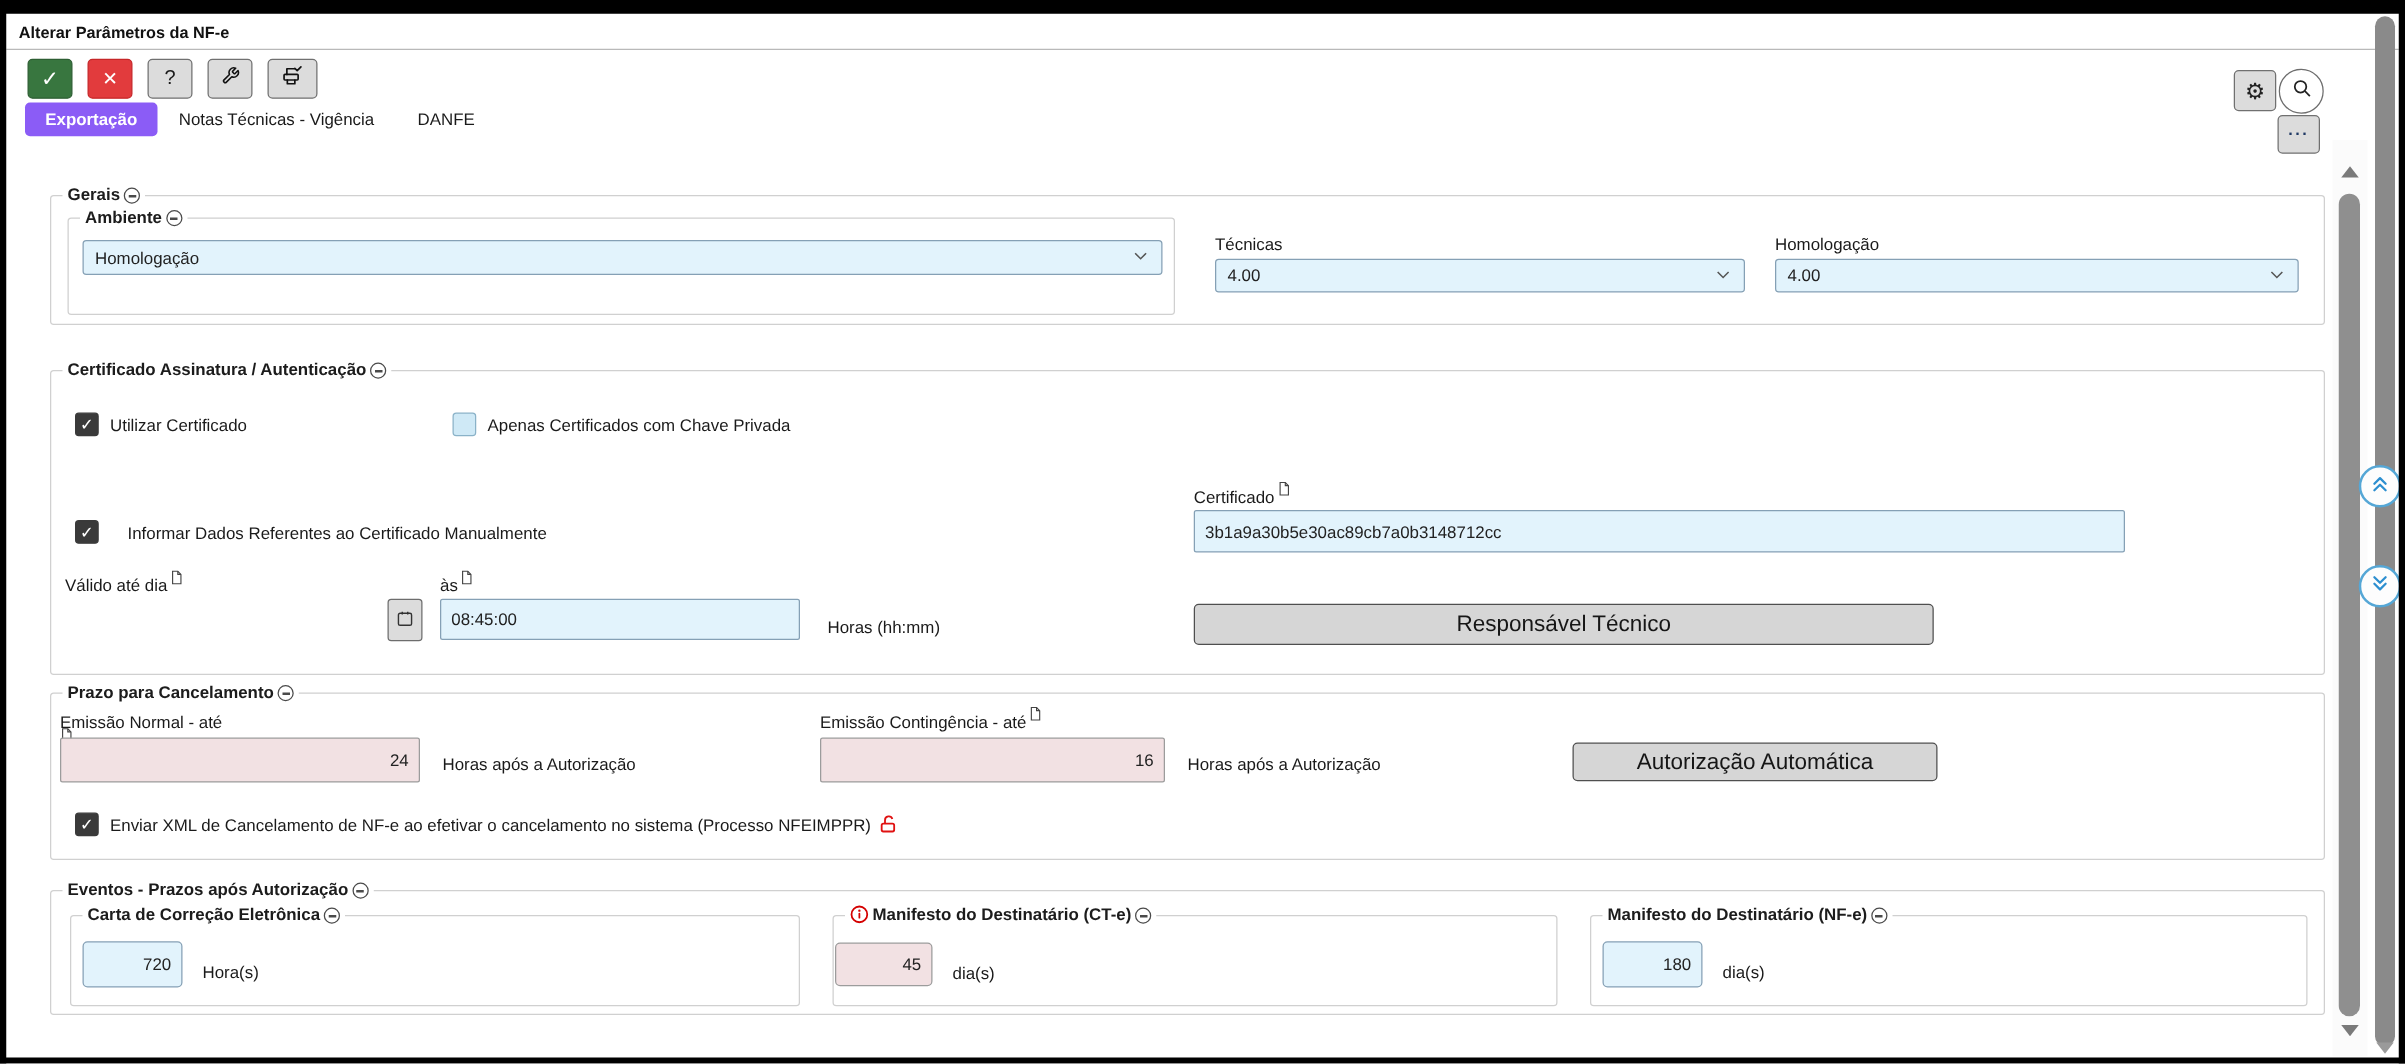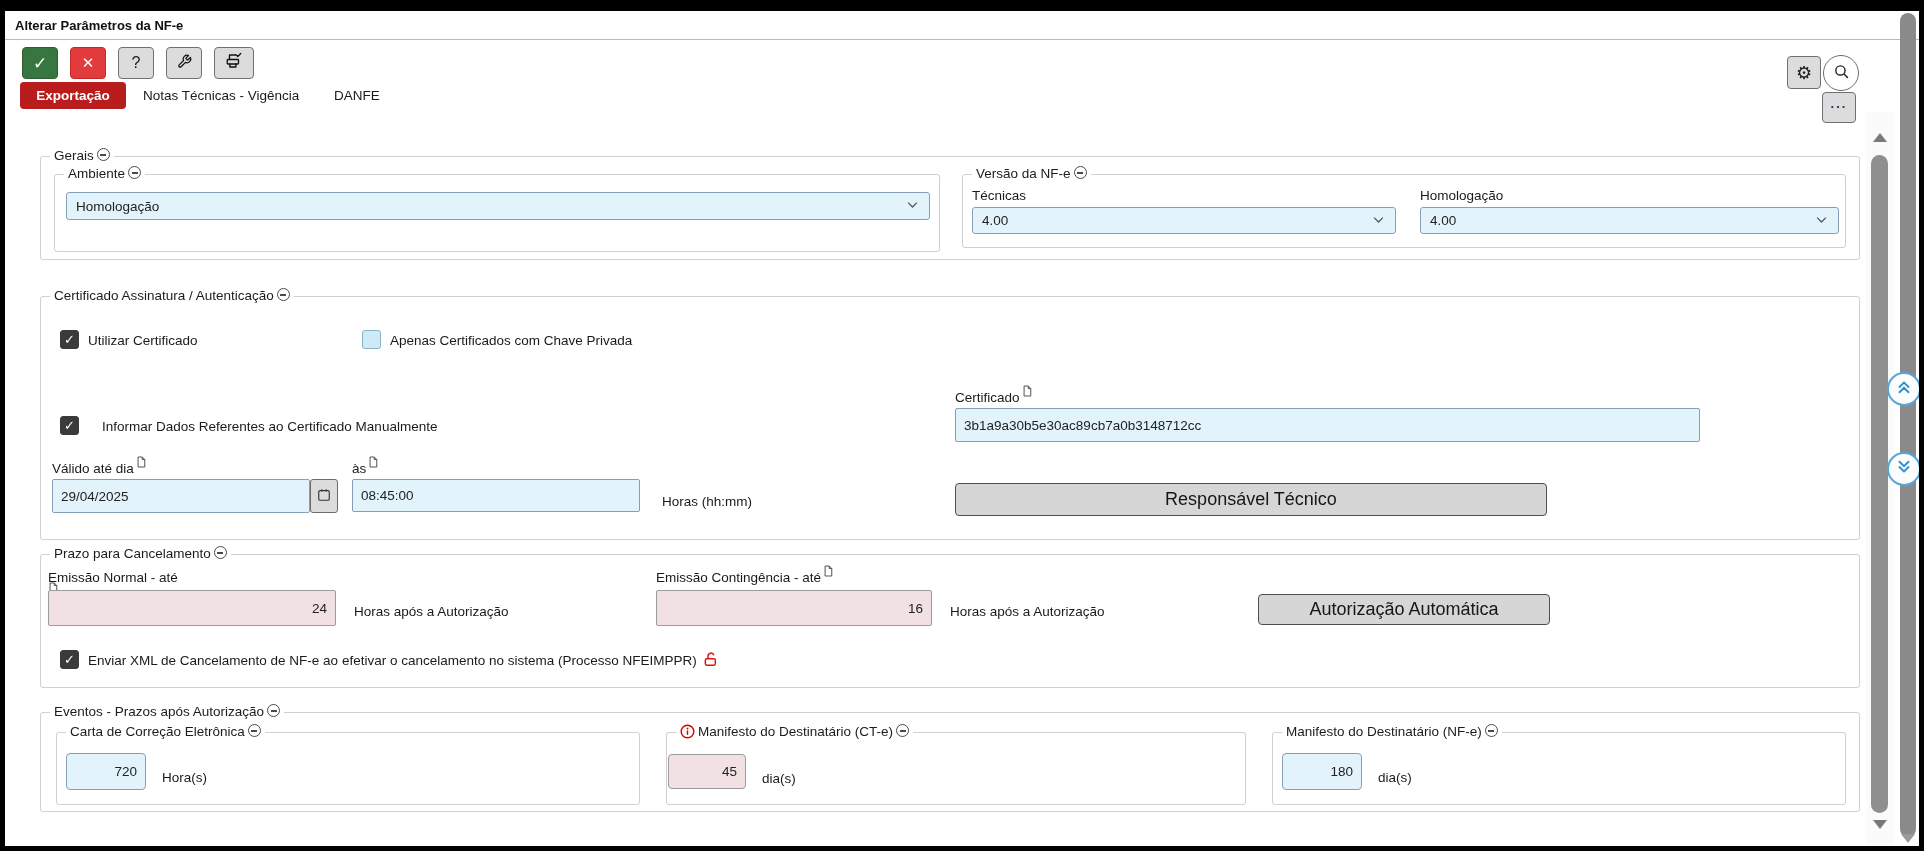--- a/index.html
+++ b/index.html
@@ -16,28 +16,28 @@
 
   
   .tbtn { position:absolute; width:36px; height:32px; border-radius:4px; display:flex; align-items:center; justify-content:center; font-size:16px; }
   .tbtn.gray  { background:#dcdcdc; border:1px solid #707070; color:#1a1a1a; }
   .tbtn.green { background:#38763f; border:1px solid #2d5e33; color:#fff; font-size:17px; }
   .tbtn.red   { background:#e23b3d; border:1px solid #c62628; color:#fff; font-size:15px; }
   .tbtn.round { border-radius:50%; background:#fff; border:1px solid #6d6d6d; }
   .tbtn.dots  { font-weight:bold; font-size:13px; letter-spacing:2px; color:#1f3864; padding-bottom:8px; }
 
   
-  .tab-active { position:absolute; background:#b91c1c; color:#fff; font-weight:bold; font-size:13.5px;
+  .tab-active { position:absolute; background:#8b5cf6; color:#fff; font-weight:bold; font-size:13.5px;
                 border-radius:4px; display:flex; align-items:center; justify-content:center; }
   .tab { position:absolute; color:#1a1a1a; font-size:13.5px; display:flex; align-items:center; }
 
   
   .gbox { position:absolute; border:1px solid #d0d0d0; border-radius:3px; }
   .legend { position:absolute; top:-9px; left:9px; background:#fff; padding:0 4px; font-size:13.5px; color:#1c1c1c;
-            display:flex; align-items:flex-start; gap:3px; white-space:nowrap; }
+            display:flex; align-items:flex-end; gap:3px; white-space:nowrap;font-weight:bold; }
   .collapse { width:13px; height:13px; min-width:13px; border:1px solid #4a4a4a; border-radius:50%; position:relative; background:#fff; display:inline-block; }
   .collapse::after { content:""; position:absolute; left:2.5px; right:2.5px; top:5.2px; height:1.5px; background:#4a4a4a; }
 
   
   .lbl { position:absolute; font-size:13.5px; color:#1a1a1a; white-space:nowrap; display:flex; align-items:flex-start; gap:2px; }
   .clip { margin-top:-5px; }
 
   
   .fld { position:absolute; font-family:"Liberation Sans", sans-serif; font-size:13.5px; color:#222;
          padding:0 8px; border-radius:2px; outline:none; }
@@ -157,26 +157,20 @@
   </div>
   <div class="select" style="left:66px;top:192px;width:864px;height:28px;">
     <span>Homologação</span>
     <span>
       <svg viewBox="0 0 24 24" width="15" height="15" fill="none" stroke="#555" stroke-width="2">
           <polyline points="5,9 12,16 19,9"></polyline>
         </svg>
     </span>
   </div>
 
-  <div class="gbox" style="left:962px;top:174px;width:884px;height:74px;">
-    <div class="legend">
-      <span>Versão da NF-e</span>
-      <span class="collapse"></span>
-    </div>
-  </div>
   <div class="lbl" style="left:972px;top:188px;">
     <span>Técnicas</span>
   </div>
   <div class="select" style="left:972px;top:207px;width:424px;height:27px;">
     <span>4.00</span>
     <span>
       <svg viewBox="0 0 24 24" width="15" height="15" fill="none" stroke="#555" stroke-width="2">
           <polyline points="5,9 12,16 19,9"></polyline>
         </svg>
     </span>
@@ -229,21 +223,20 @@
 
   <div class="lbl" style="left:52px;top:461px;">
     <span>Válido até dia</span>
     <span class="clip">
       <svg viewBox="0 0 12 14" width="10" height="12">
           <path d="M2.5 1h5l3 3v9h-8z" fill="#fff" stroke="#444" stroke-width="1.1"></path>
           <path d="M7.5 1v3h3" fill="none" stroke="#444" stroke-width="1.1"></path>
         </svg>
     </span>
   </div>
-  <input class="fld blue" style="left: 52px; top: 479px; width: 258px; height: 34px;" value="29/04/2025">
   <div class="btn cal" style="left:310px;top:479px;width:28px;height:34px;">
     <span>
       <svg viewBox="0 0 16 16" width="14" height="14">
           <rect x="2" y="3" width="12" height="11" rx="1.5" fill="none" stroke="#333" stroke-width="1.3"></rect>
           <line x1="5.5" y1="1.5" x2="5.5" y2="4" stroke="#333" stroke-width="1.3"></line>
           <line x1="10.5" y1="1.5" x2="10.5" y2="4" stroke="#333" stroke-width="1.3"></line>
         </svg>
     </span>
   </div>
 

